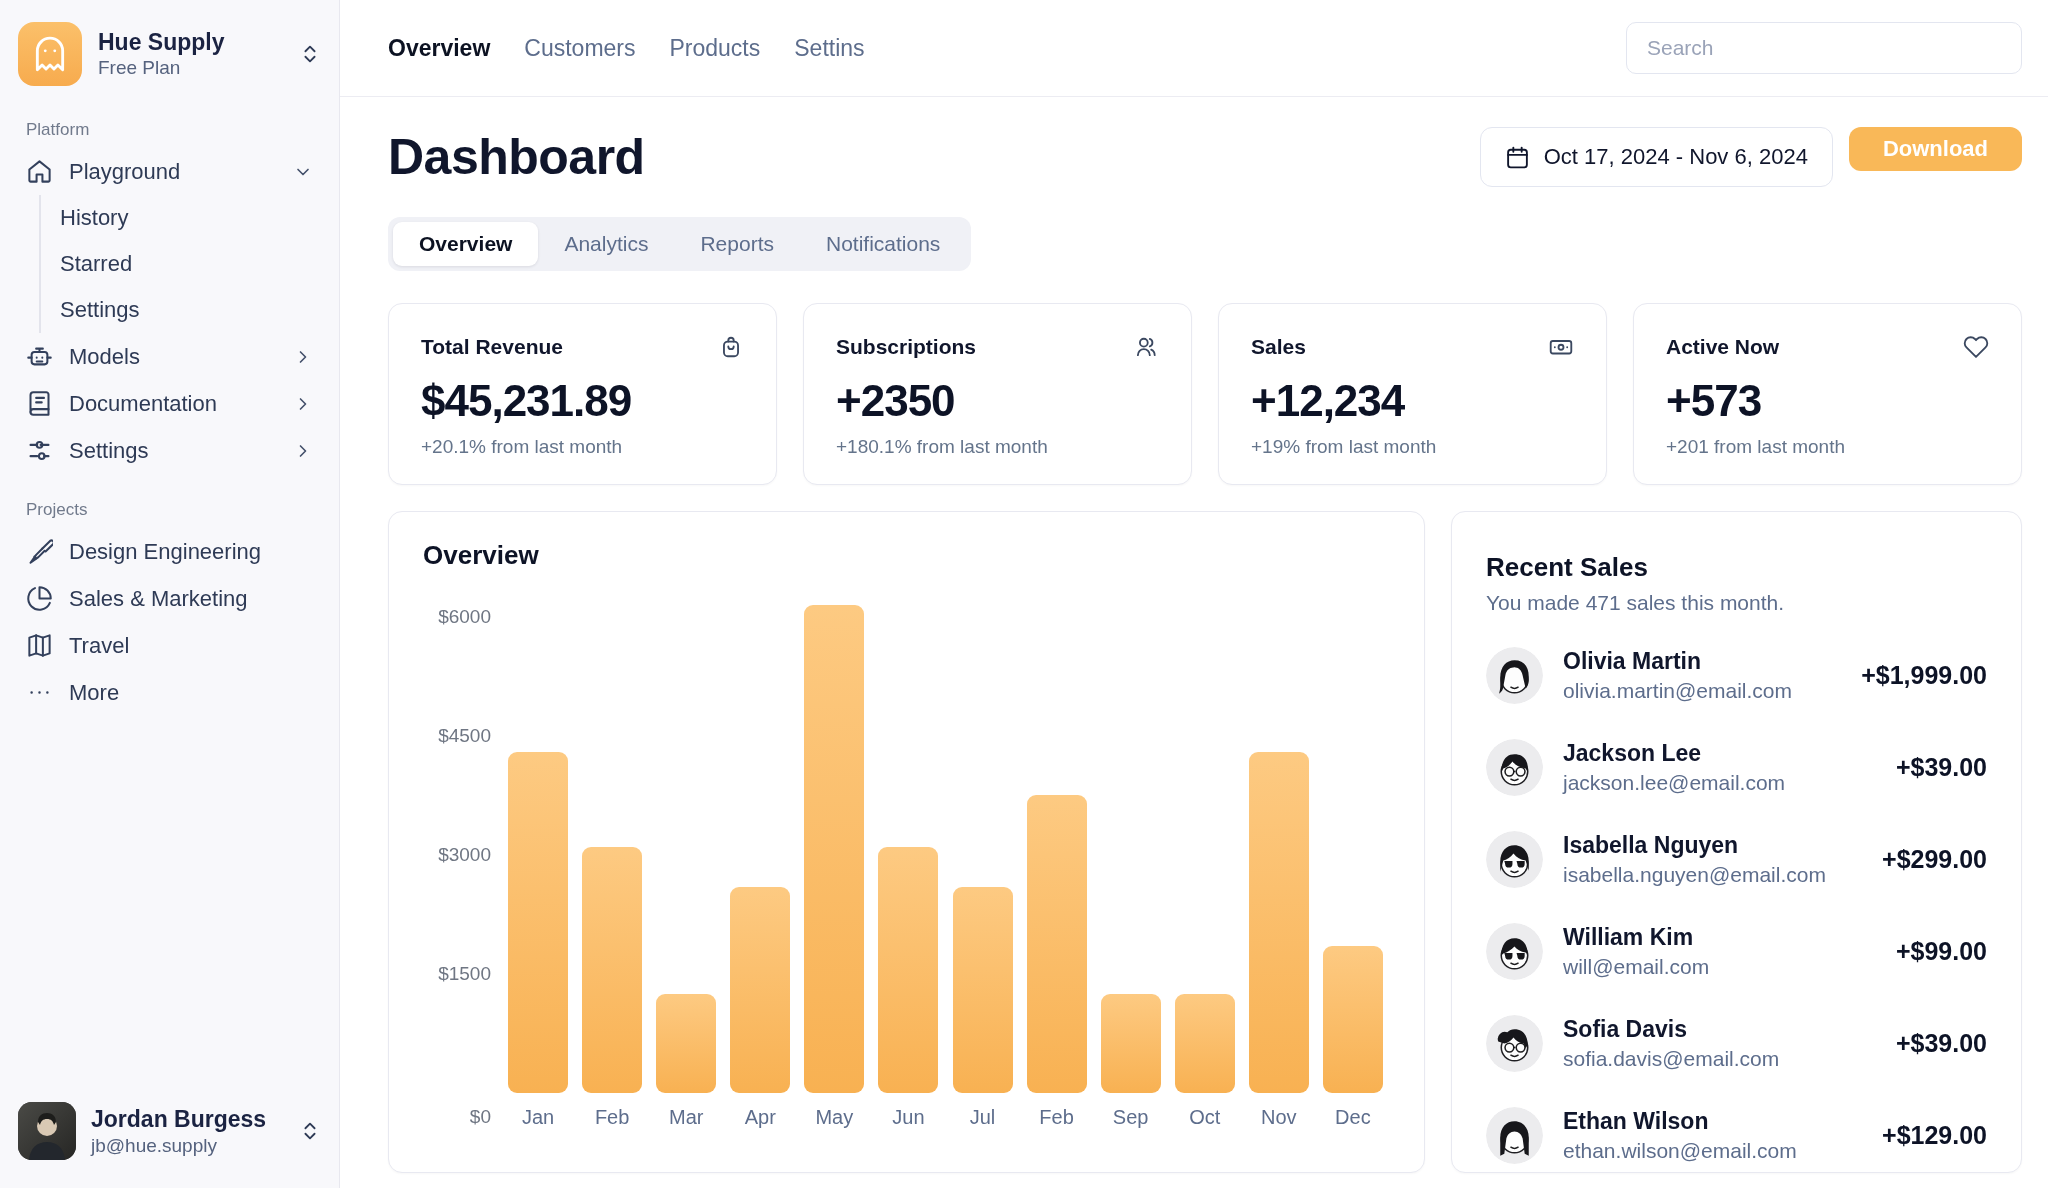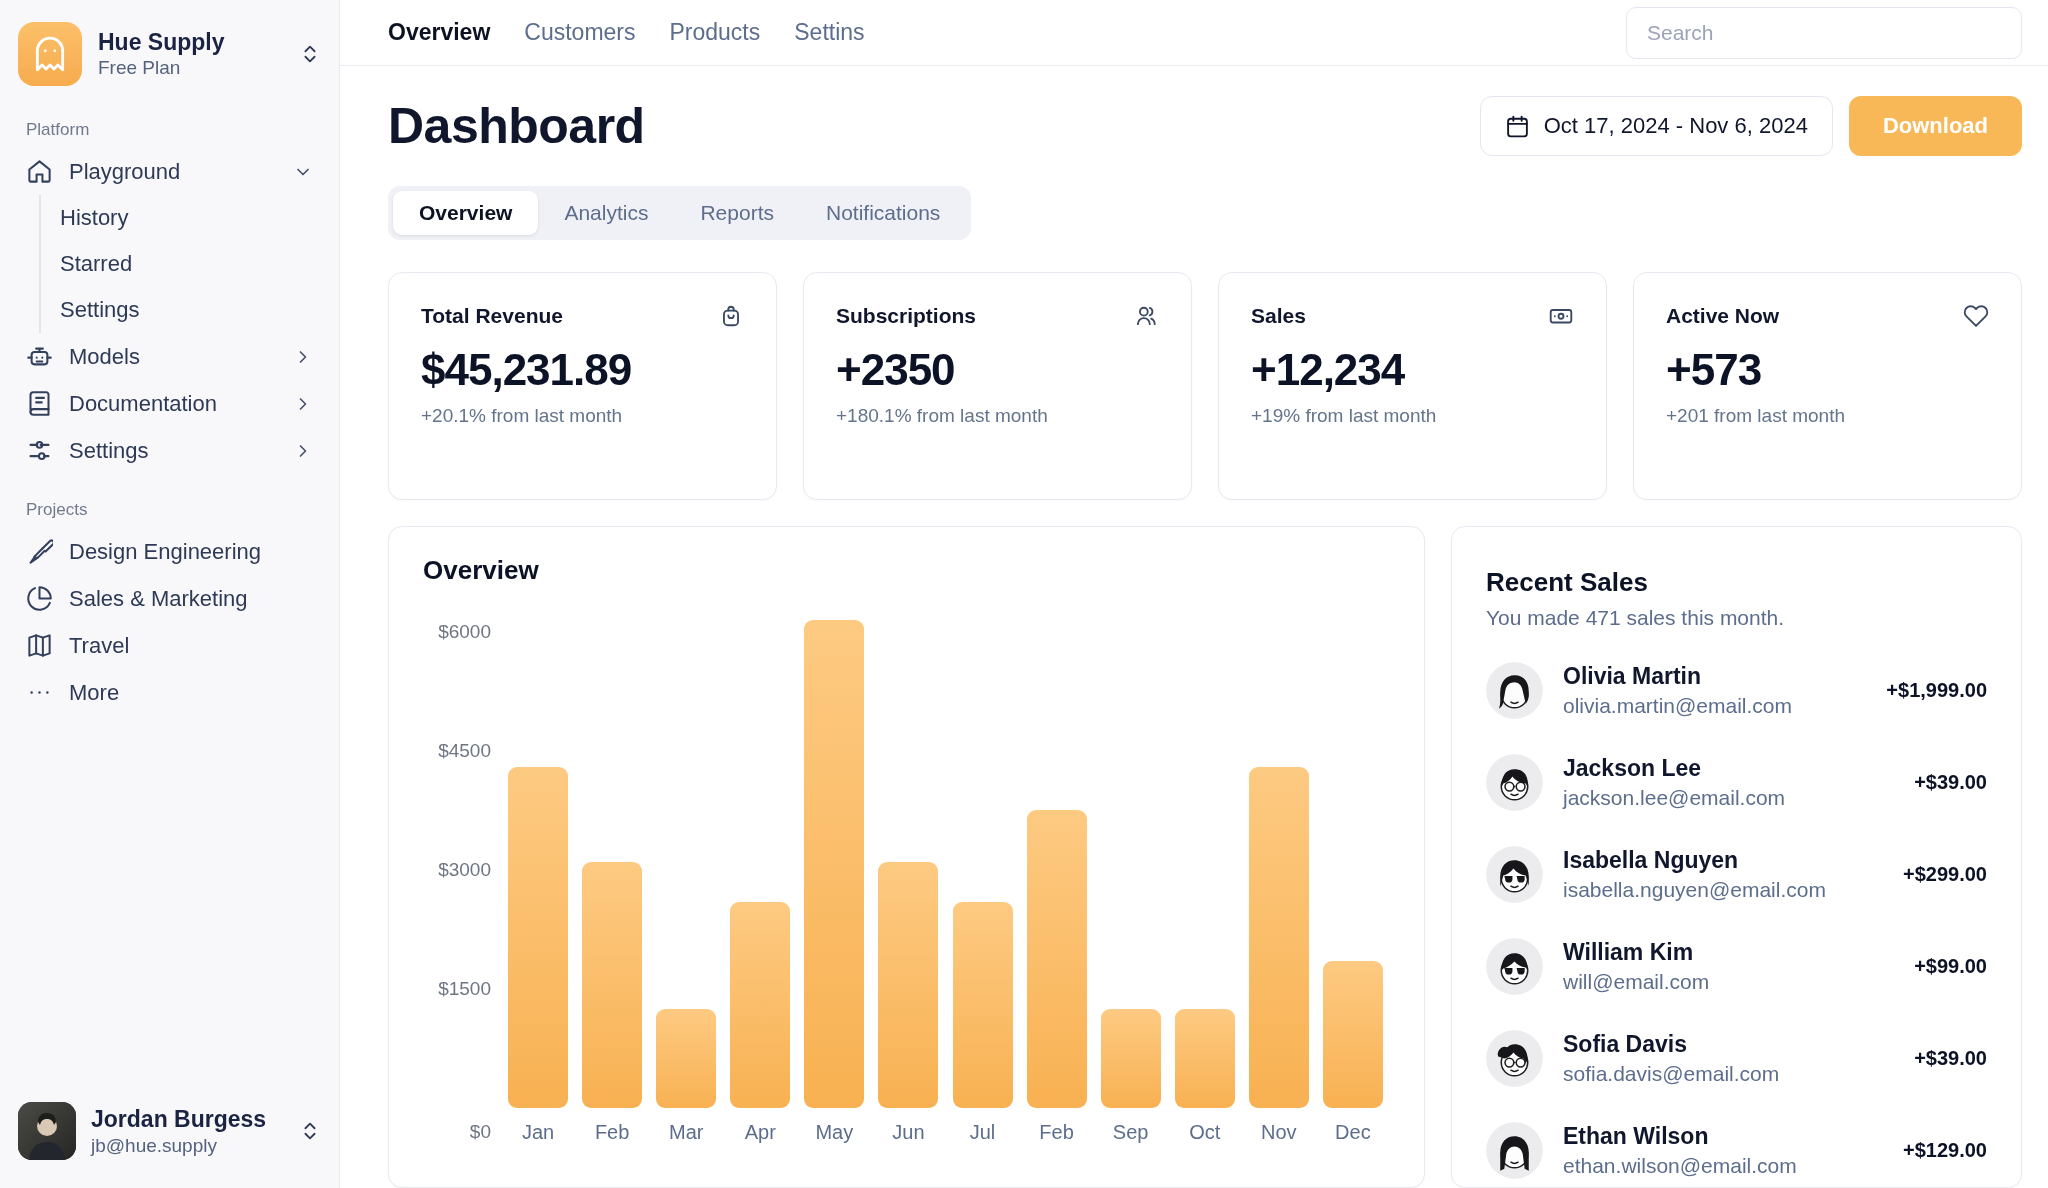--- a/index.html
+++ b/index.html
@@ -44,31 +44,31 @@
     font-family:"Liberation Sans", sans-serif; }
   .search-input::placeholder { color:#9aa3b8; }
 
   .content { padding:30px 26px 0 48px; flex:1; display:flex; flex-direction:column; }
   .page-head { display:flex; align-items:center; }
   .page-title { font-size:50px; font-weight:800; letter-spacing:-0.5px; color:#10162c; }
   .head-controls { margin-left:auto; display:flex; gap:16px; align-items:flex-start; }
   .date-box { height:60px; border:1.5px solid #e3e6f0; border-radius:12px; background:#fff;
     display:flex; align-items:center; gap:14px; padding:0 24px; font-size:22px; color:#10162c; cursor:pointer; }
   .date-box .cicon { width:25px; height:25px; color:#10162c; }
-  .download-btn { height:60px; padding:0 34px; background:#f9b858; color:#ffffff; font-size:22px;
+  .download-btn { height:44px; padding:0 34px; background:#f9b858; color:#ffffff; font-size:22px;
     font-weight:600; border-radius:12px; border:none; cursor:pointer; font-family:"Liberation Sans", sans-serif; }
 
   .tabs { margin-top:30px; display:flex; background:#f0f1f6; border-radius:12px; padding:5px;
     width:max-content; }
   .tab { padding:10px 26px; font-size:21px; color:#5d6d8c; border-radius:9px; cursor:pointer; }
   .tab.active { background:#fff; color:#0c1222; font-weight:700; box-shadow:0 1px 3px rgba(15,23,42,.10); }
 
   .stats-row { margin-top:32px; display:grid; grid-template-columns:repeat(4,1fr); gap:26px; }
   .stat-card { border:1.5px solid #e8e9f1; border-radius:14px; background:#fff;
-    padding:30px 32px 26px; box-shadow:0 1px 2px rgba(16,24,40,.03); height:228px; }
+    padding:30px 32px 26px; box-shadow:0 1px 2px rgba(16,24,40,.03); height:182px; }
   .stat-top { display:flex; justify-content:space-between; align-items:center; }
   .stat-title { font-size:21px; font-weight:600; color:#10162c; }
   .stat-icon { width:26px; height:26px; color:#3b4860; }
   .stat-value { margin-top:16px; font-size:44px; font-weight:800; color:#0d1326; letter-spacing:-1px; }
   .stat-sub { margin-top:10px; font-size:19px; color:#64748b; }
 
   .main-row { margin-top:26px; display:flex; gap:26px; }
   .chart-card { width:1037px; min-width:1037px; border:1.5px solid #e8e9f1; border-radius:14px;
     background:#fff; padding:28px 34px; height:662px; box-shadow:0 1px 2px rgba(16,24,40,.03); }
   .chart-title { font-size:26px; font-weight:700; color:#0d1326; }
@@ -84,21 +84,21 @@
 
   .sales-card { flex:1; border:1.5px solid #e8e9f1; border-radius:14px; background:#fff;
     padding:40px 34px 24px; height:662px; box-shadow:0 1px 2px rgba(16,24,40,.03); }
   .sales-title { font-size:26px; font-weight:700; color:#0d1326; }
   .sales-sub { font-size:21px; color:#5d6d8c; margin-top:8px; }
   .sales-list { margin-top:32px; display:flex; flex-direction:column; gap:35px; }
   .sale-row { display:flex; align-items:center; gap:20px; }
   .avatar { width:57px; height:57px; border-radius:50%; overflow:hidden; flex:0 0 auto; }
   .sale-name { font-size:23px; font-weight:600; color:#10162c; }
   .sale-email { font-size:21px; color:#5d6d8c; margin-top:4px; }
-  .sale-amount { margin-left:auto; font-size:20px; font-weight:700; color:#0d1326; white-space:nowrap; }
+  .sale-amount { margin-left:auto; font-size:25px; font-weight:700; color:#0d1326; white-space:nowrap; }
 </style>
 </head>
 <body>
 
 <aside class="sidebar">
   <div class="side-header">
     <div class="logo">
       <span>
         <svg width="38" height="38" viewBox="0 0 24 24" fill="none" stroke="#ffffff" stroke-width="1.8" stroke-linecap="round" stroke-linejoin="round">
           <path d="M9 10h.01M15 10h.01"></path>

